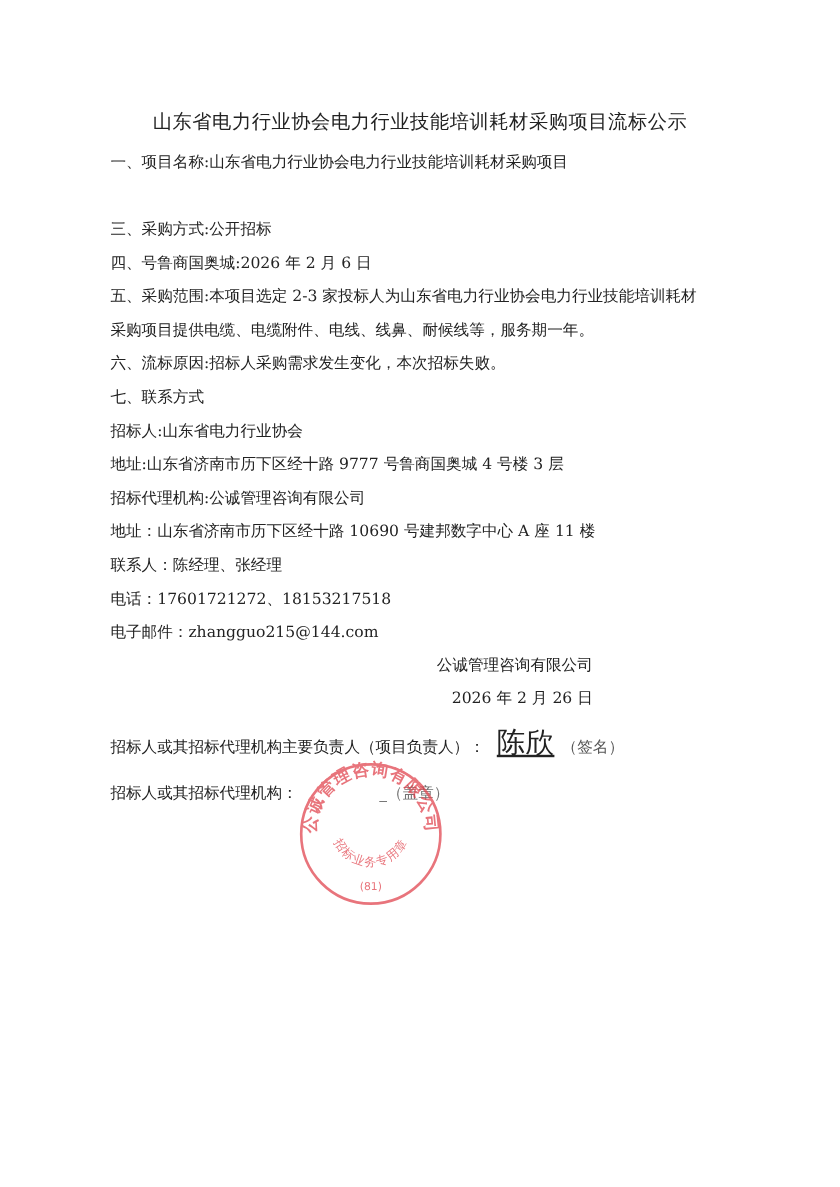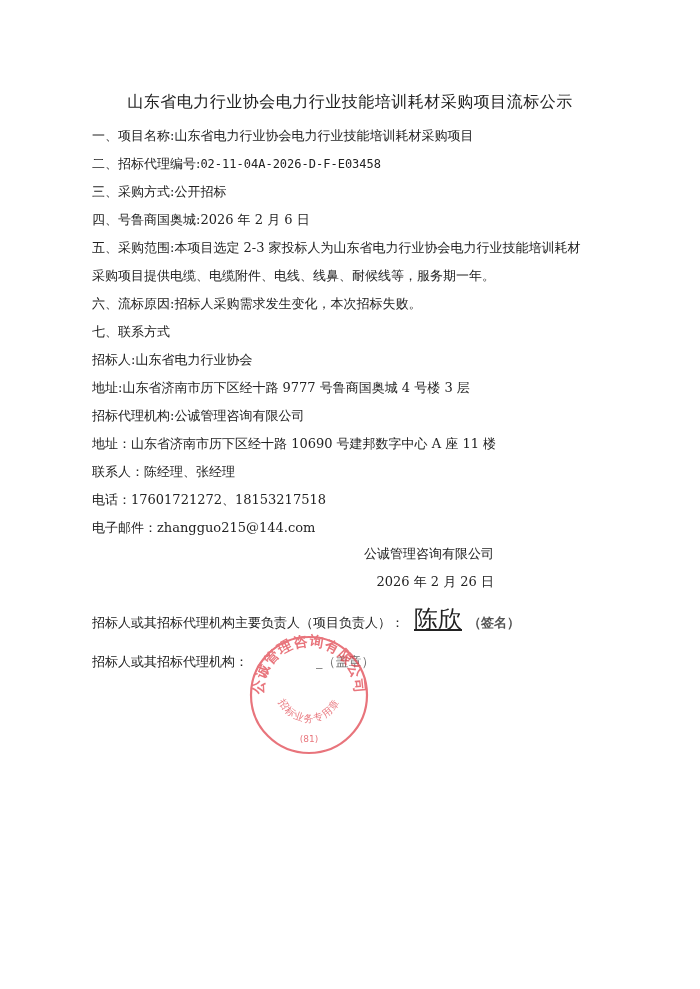--- a/index.html
+++ b/index.html
@@ -15,21 +15,20 @@
 </style>
 </head>
 <body>
 
 <div class="page">
 
   <div class="title">山东省电力行业协会电力行业技能培训耗材采购项目流标公示</div>
 
   <div class="line" style="top:128px"><span>一、项目名称:</span><span>山东省电力行业协会电力行业技能培训耗材采购项目</span></div>
 
-  <div class="line" style="top:156px"><span>二、招标代理编号:</span><span style="font-family:'DejaVu Sans Mono','Liberation Mono',monospace;font-size:12px;">02-11-04A-2026-D-F-E03458</span></div>
 
   <div class="line" style="top:184px"><span>三、采购方式:</span><span>公开招标</span></div>
 
   <div class="line" style="top:212px"><span>四、号鲁商国奥城:</span><span>2026 年 2 月 6 日</span></div>
 
   <div class="line" style="top:240px"><span>五、采购范围:</span><span>本项目选定 2-3 家投标人为山东省电力行业协会电力行业技能培训耗材</span></div>
   <div class="line" style="top:296px"><span>六、流标原因:</span><span>招标人采购需求发生变化，本次招标失败。</span></div>
 
   <div class="line" style="top:268px">采购项目提供电缆、电缆附件、电线、线鼻、耐候线等，服务期一年。</div>
 
@@ -39,21 +38,21 @@
   <div class="line" style="top:380px">地址:山东省济南市历下区经十路 9777 号鲁商国奥城 4 号楼 3 层</div>
   <div class="line" style="top:408px">招标代理机构:公诚管理咨询有限公司</div>
   <div class="line" style="top:436px">地址：山东省济南市历下区经十路 10690 号建邦数字中心 A 座 11 楼</div>
   <div class="line" style="top:464px">联系人：陈经理、张经理</div>
   <div class="line" style="top:492px">电话：17601721272、18153217518</div>
   <div class="line" style="top:520px">电子邮件：zhangguo215@144.com</div>
 
   <div class="right" style="top:545px; right:86px;">公诚管理咨询有限公司</div>
   <div class="right" style="top:573px; right:86px;">2026 年 2 月 26 日</div>
 
-  <div class="line" style="top:608px; line-height:22px;"><span>招标人或其招标代理机构主要负责人（项目负责人）：</span><span class="sig-name">陈欣</span><span style="color:#555;font-weight:bold;">（签名）</span></div>
+  <div class="line" style="top:608px; line-height:22px;"><span>招标人或其招标代理机构主要负责人（项目负责人）：</span><span class="sig-name">陈欣</span><span style="color:#555;">（签名）</span></div>
 
   <div class="line" style="top:654px"><span>招标人或其招标代理机构：</span><span style="display:inline-block;width:68px;"></span><span>_</span><span style="color:#737373;">（盖章）</span></div>
 
   <svg class="stamp" viewBox="0 0 130 130" style="opacity:0.72;">
     <defs>
       <path id="arcTop" d="M 22 78 A 46 46 0 1 1 108 78"></path>
       <path id="arcInner" d="M 34 70 A 33 33 0 0 0 96 70"></path>
     </defs>
     <circle cx="65" cy="65" r="58" fill="none" stroke="#e0404a" stroke-width="2.2"></circle>
     <text font-size="14" fill="#e0404a" font-family="DejaVu Serif, serif" font-weight="bold" letter-spacing="1">

